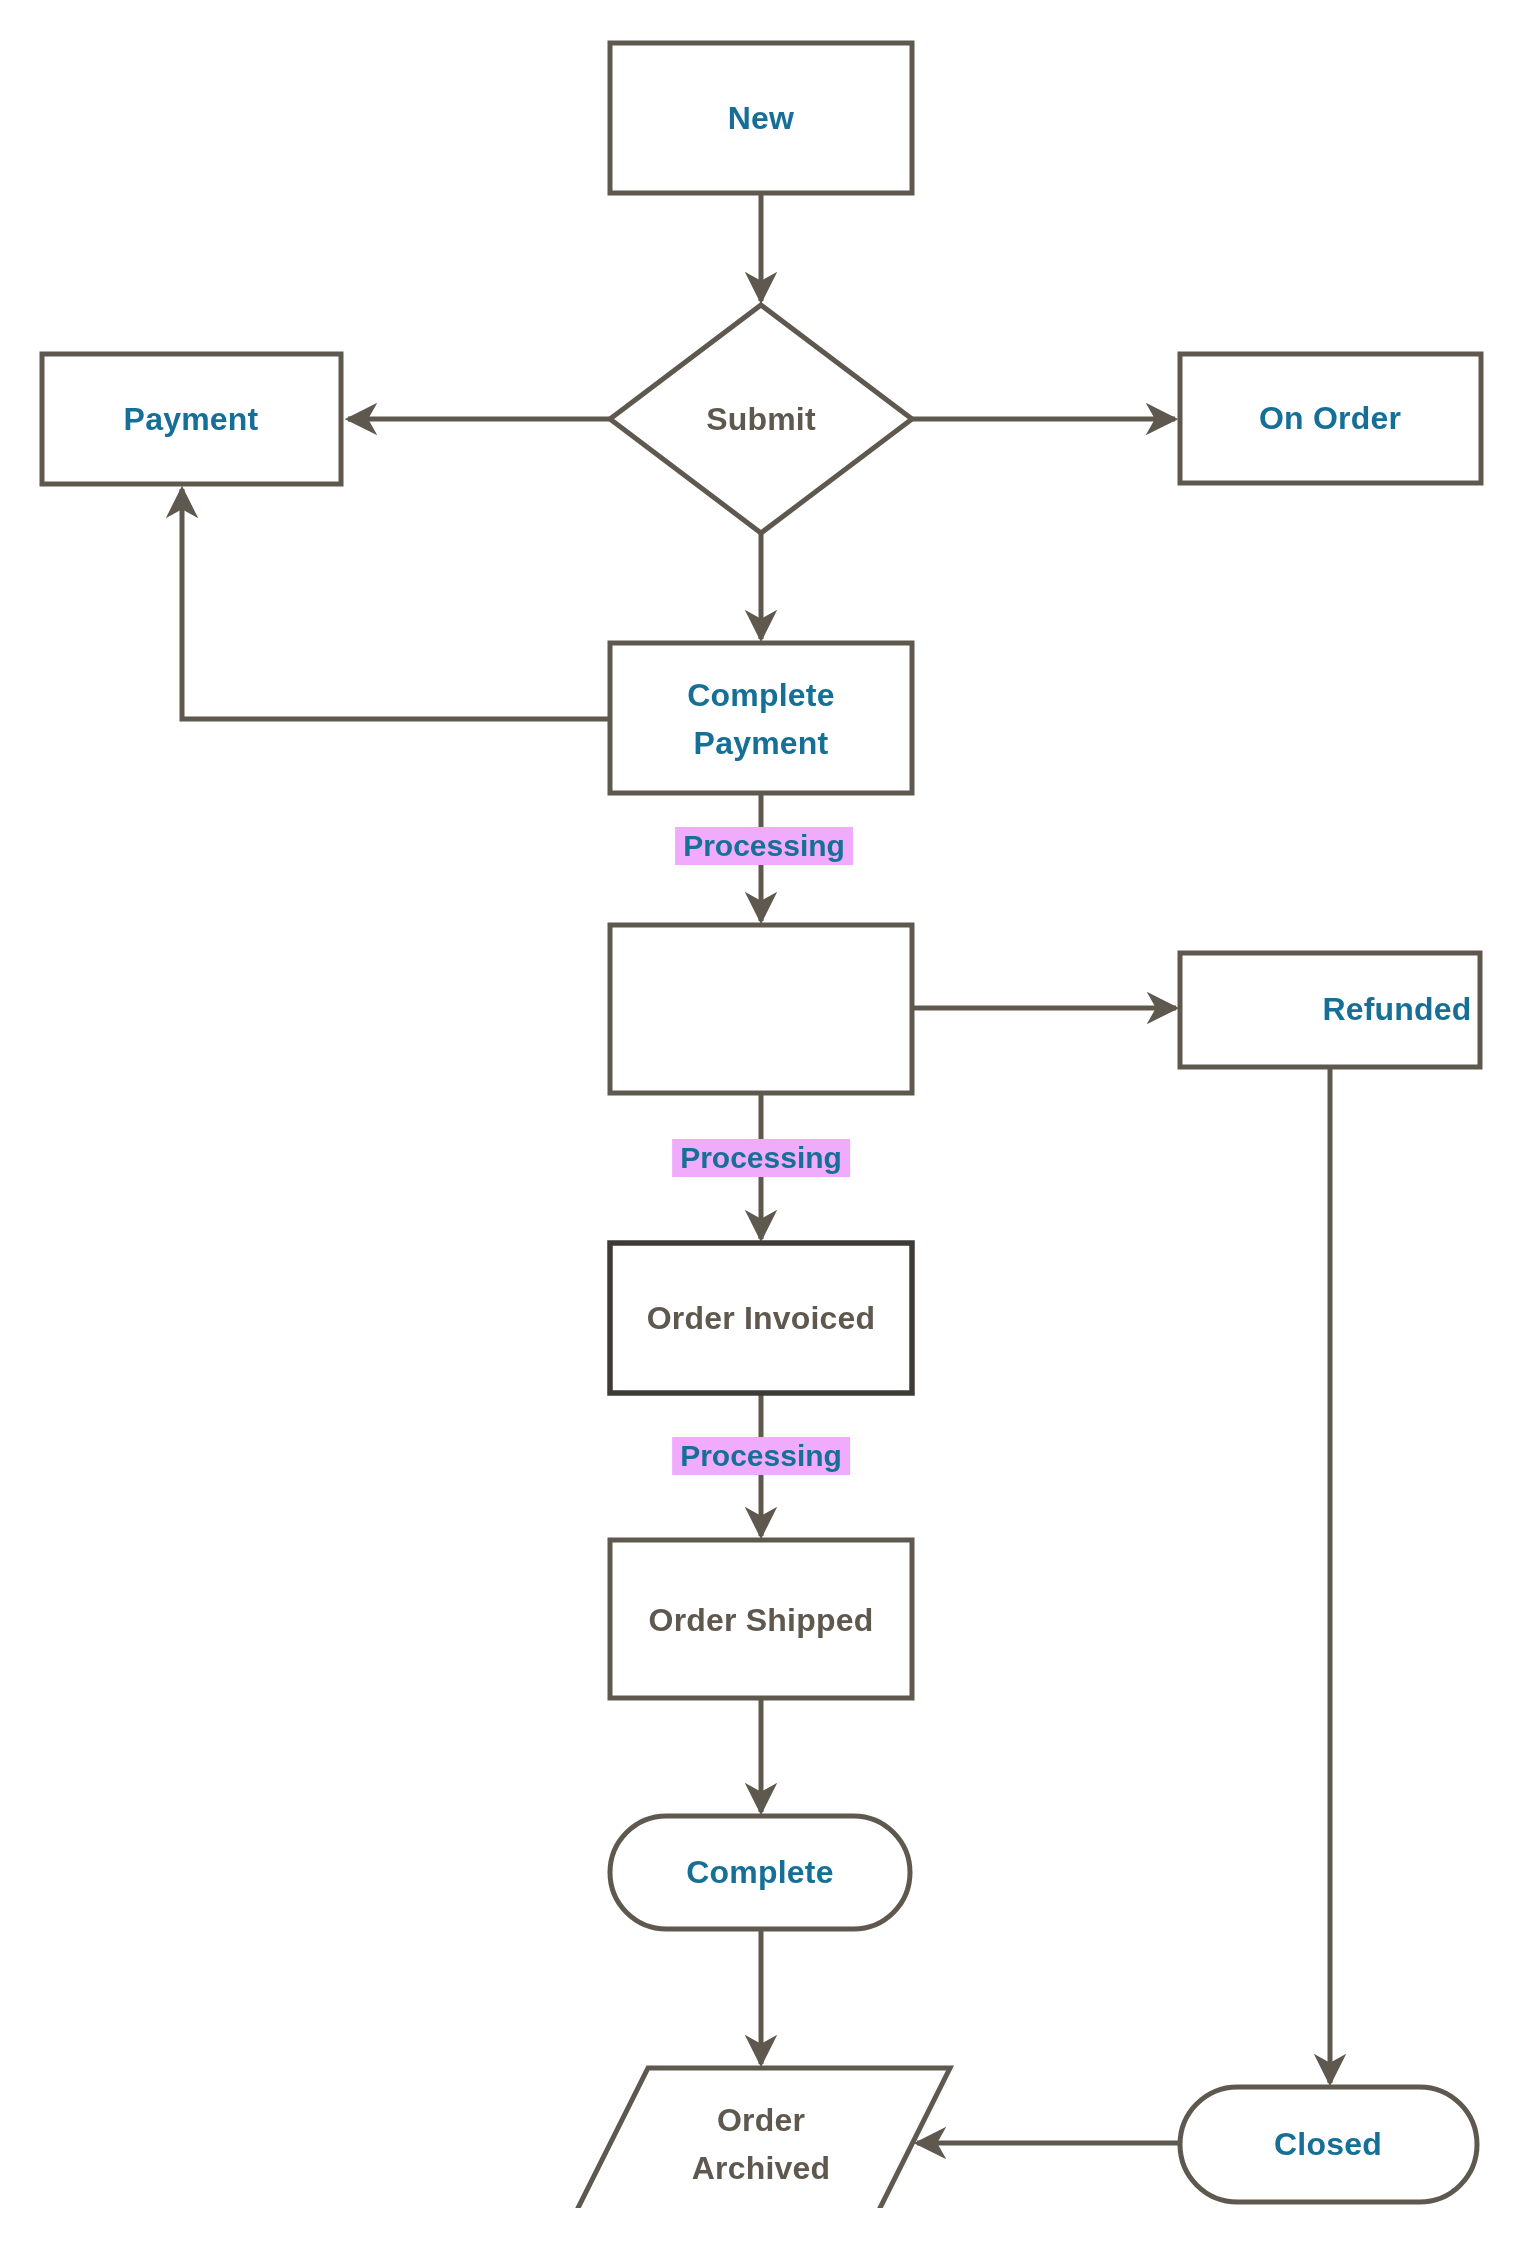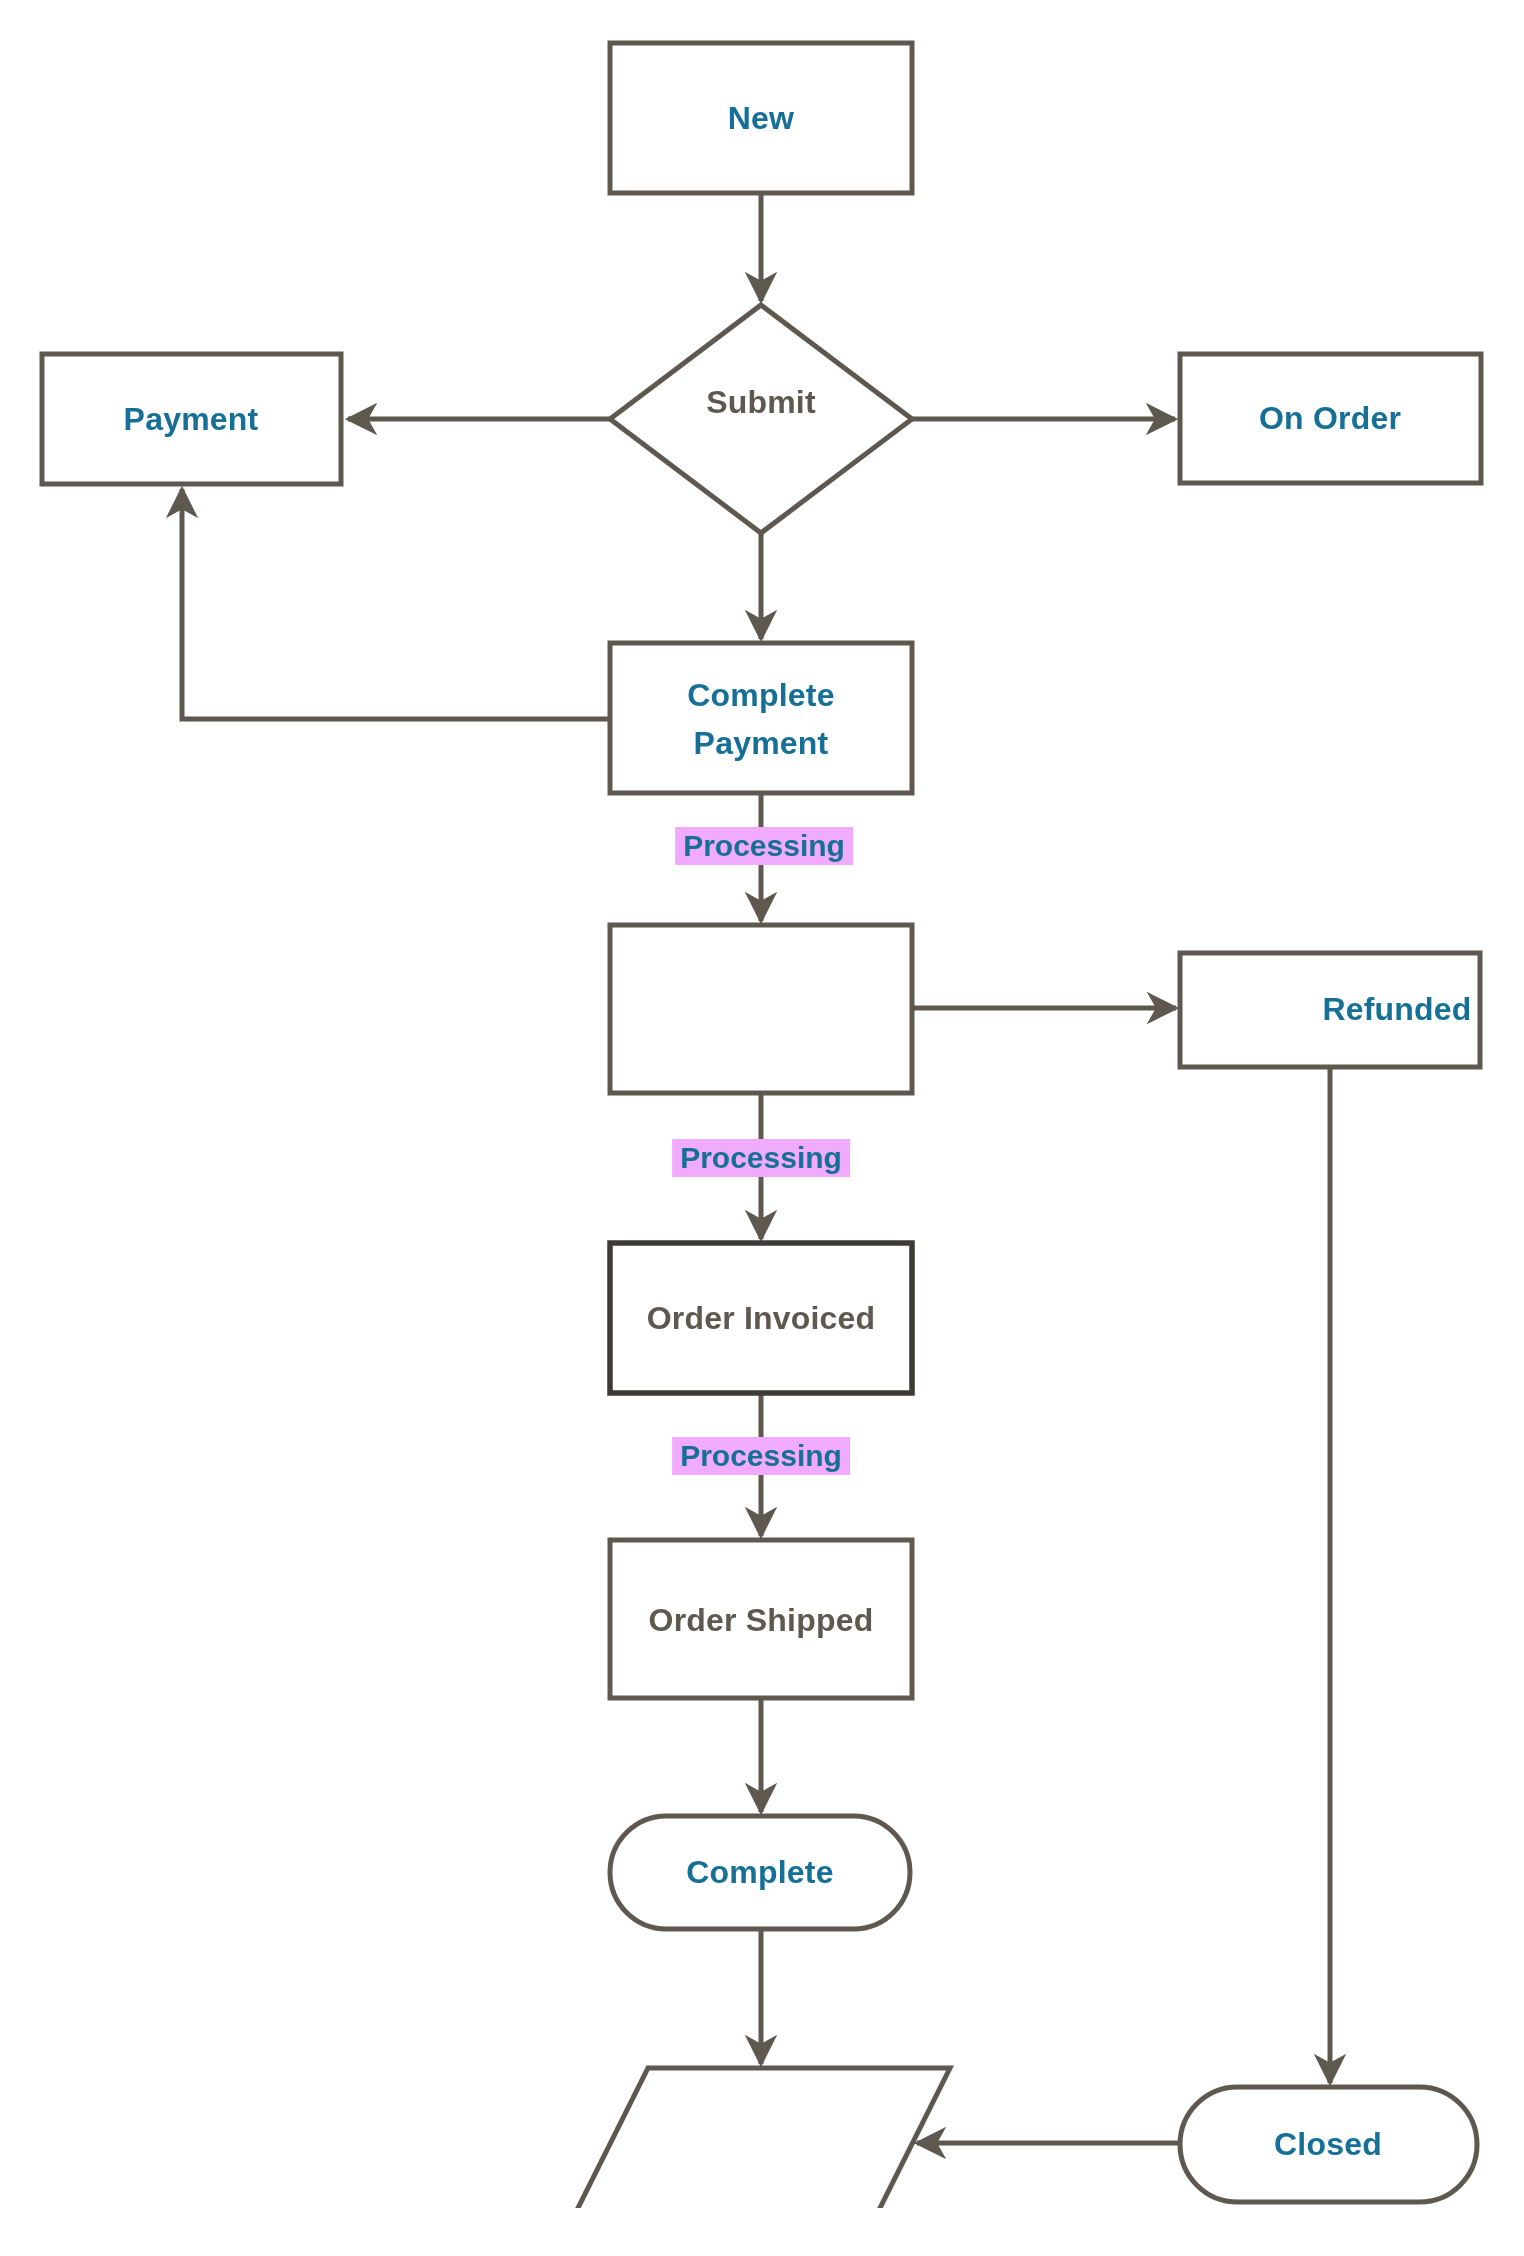--- a/index.html
+++ b/index.html
@@ -76,37 +76,38 @@
       <rect x="610" y="1243" width="302" height="150" stroke="#3e3b37" stroke-width="5.5"></rect>
       <rect x="610" y="1540" width="302" height="158"></rect>
       <rect x="610" y="1816" width="300" height="113" rx="56.5" ry="56.5"></rect>
       <polygon points="648,2068 950,2068 874,2220 572,2220"></polygon>
       <rect x="1180" y="2087" width="297" height="115" rx="57.5" ry="57.5"></rect>
     </g>
   </svg>
 
   <div class="label blue nowrap" style="left:761px;top:118px;">New</div>
 
-  <div class="label gray nowrap" style="left:761px;top:402px;">Submit</div>
+  <div class="label gray nowrap" style="left:761px;top:419px;">Submit</div>
 
   <div class="label blue nowrap" style="left:191px;top:419px;">Payment</div>
 
   <div class="label blue nowrap" style="left:1330px;top:418px;">On Order</div>
 
   <div class="label blue wrap" style="left:761px;top:719px;">Complete Payment</div>
 
 
   <div class="label blue nowrap" style="left:1397px;top:1009px;">Refunded</div>
 
   <div class="label gray wrap" style="left:761px;top:1318px;">Order Invoiced</div>
 
   <div class="label gray wrap" style="left:761px;top:1620px;">Order Shipped</div>
 
   <div class="label blue nowrap" style="left:760px;top:1872px;">Complete</div>
 
+  <div class="label gray wrap" style="left:761px;top:2144px;">Order Archived</div>
 
   <div class="label blue nowrap" style="left:1328px;top:2144px;">Closed</div>
 
   <div class="edge-label" style="left:764px;top:846px;">Processing</div>
 
   <div class="edge-label" style="left:761px;top:1158px;">Processing</div>
 
   <div class="edge-label" style="left:761px;top:1456px;">Processing</div>
 
 </div>

